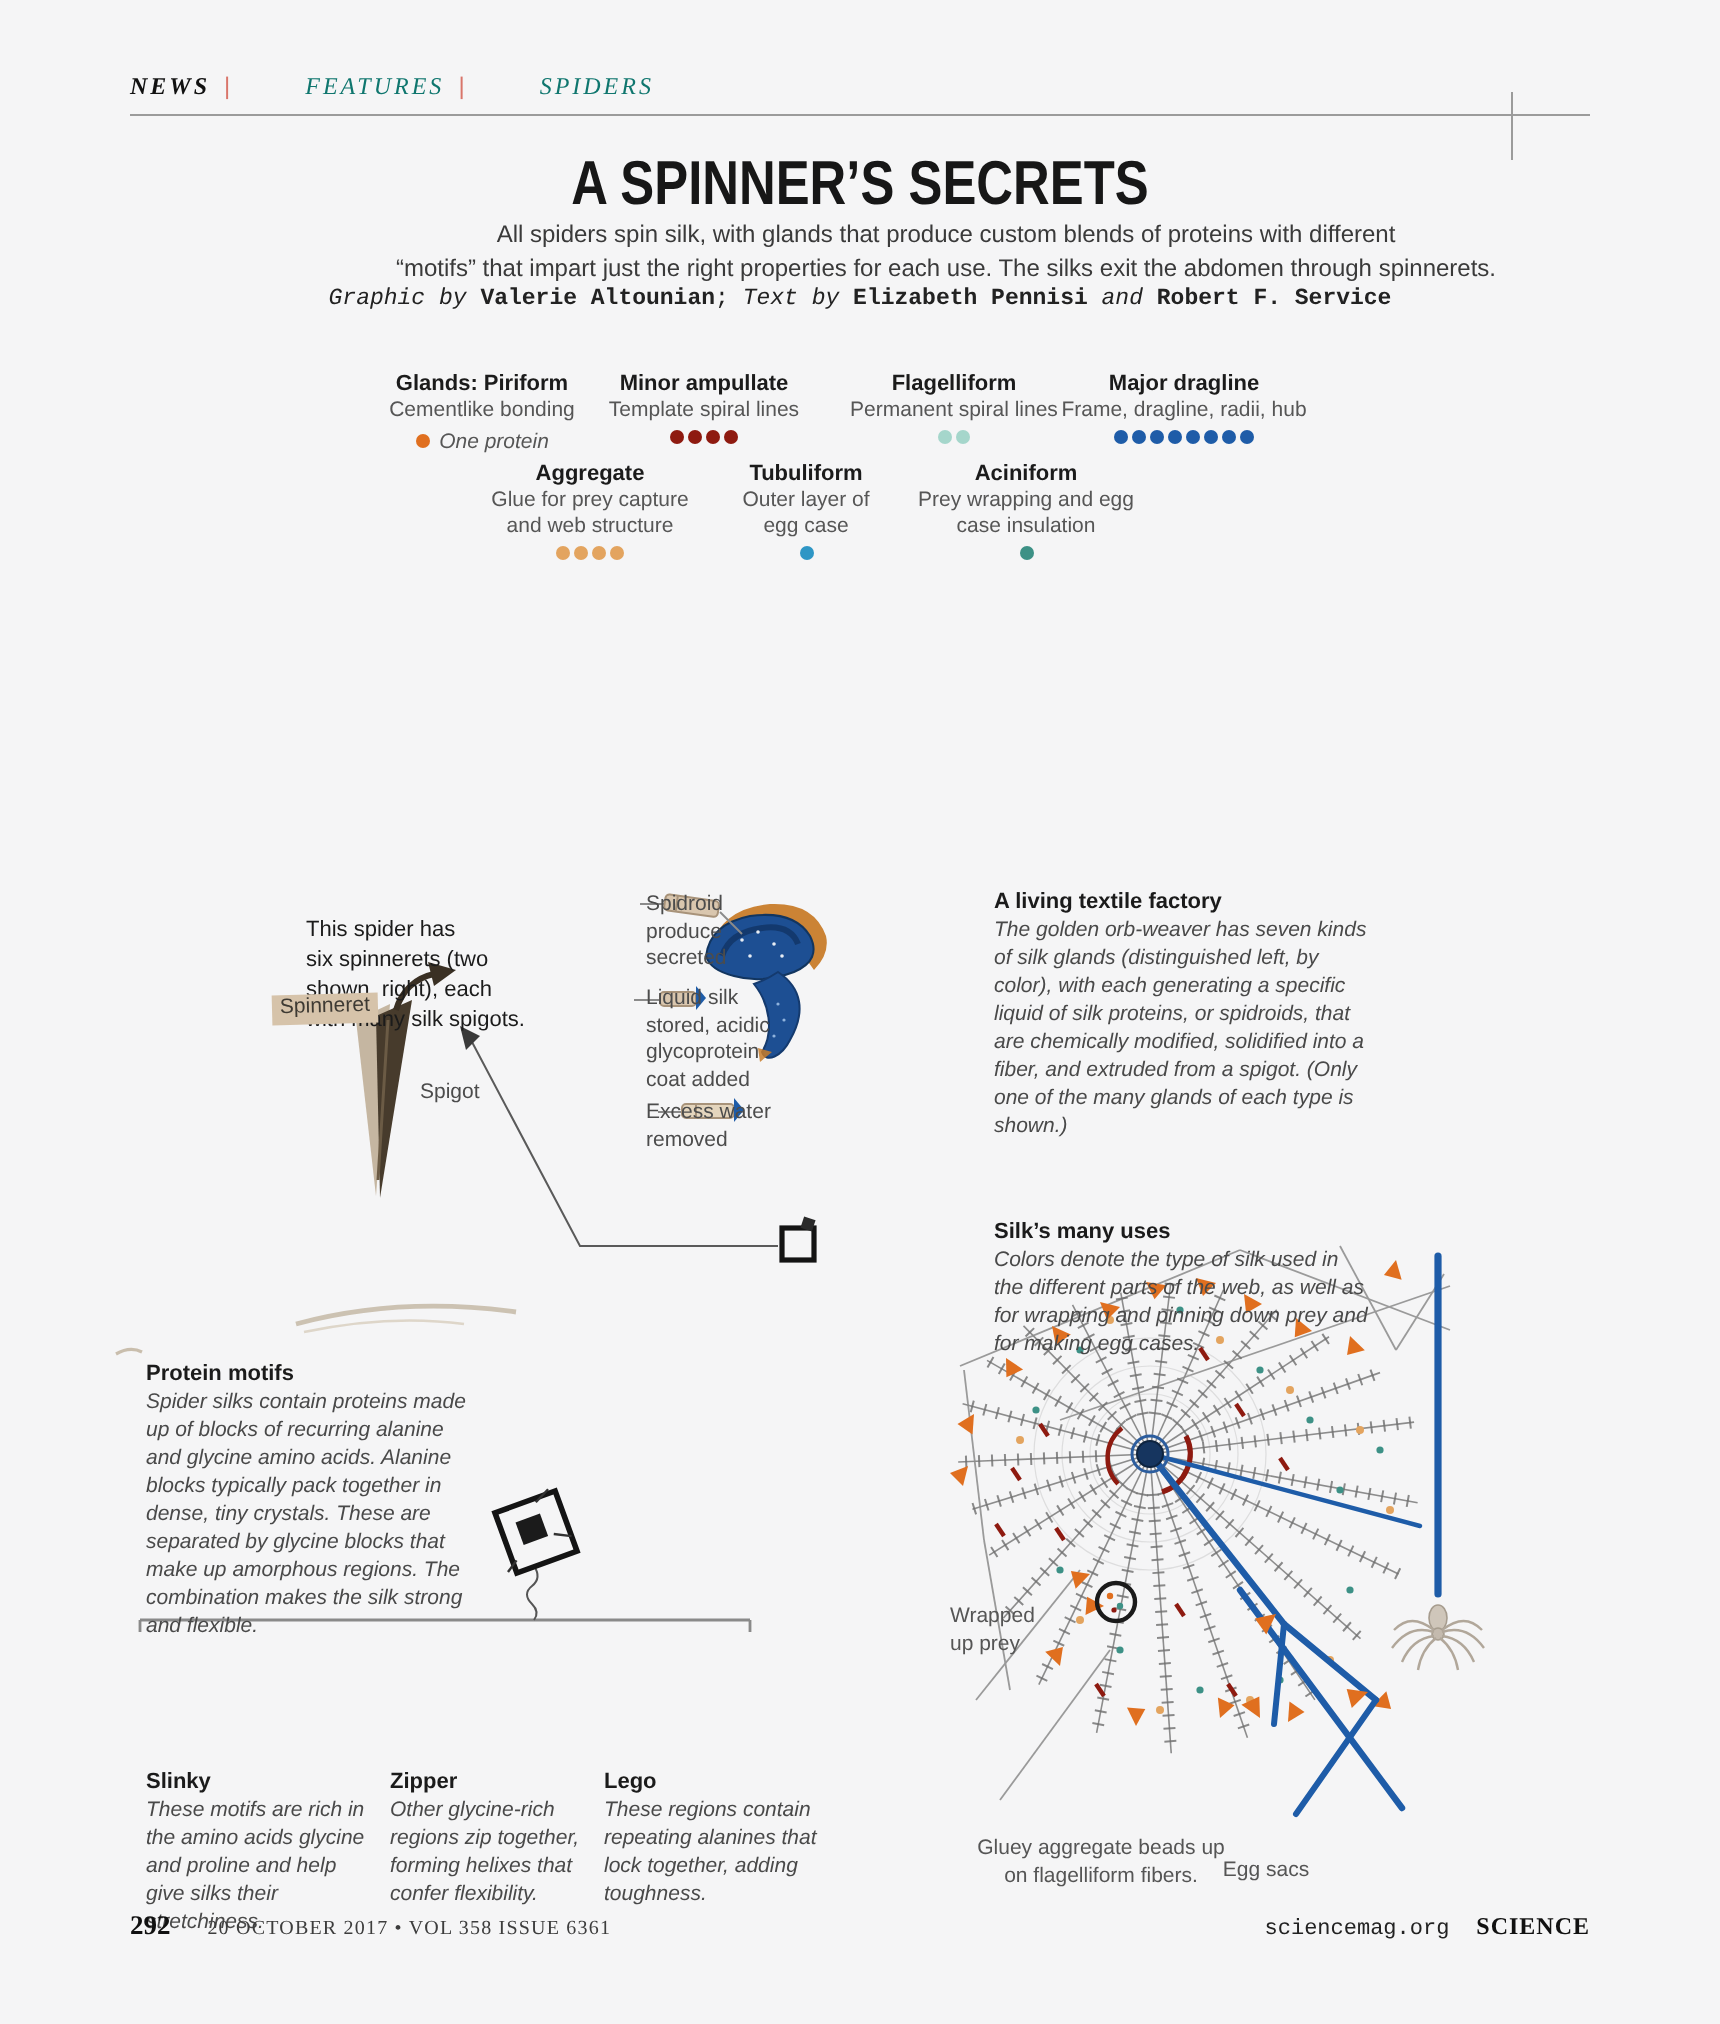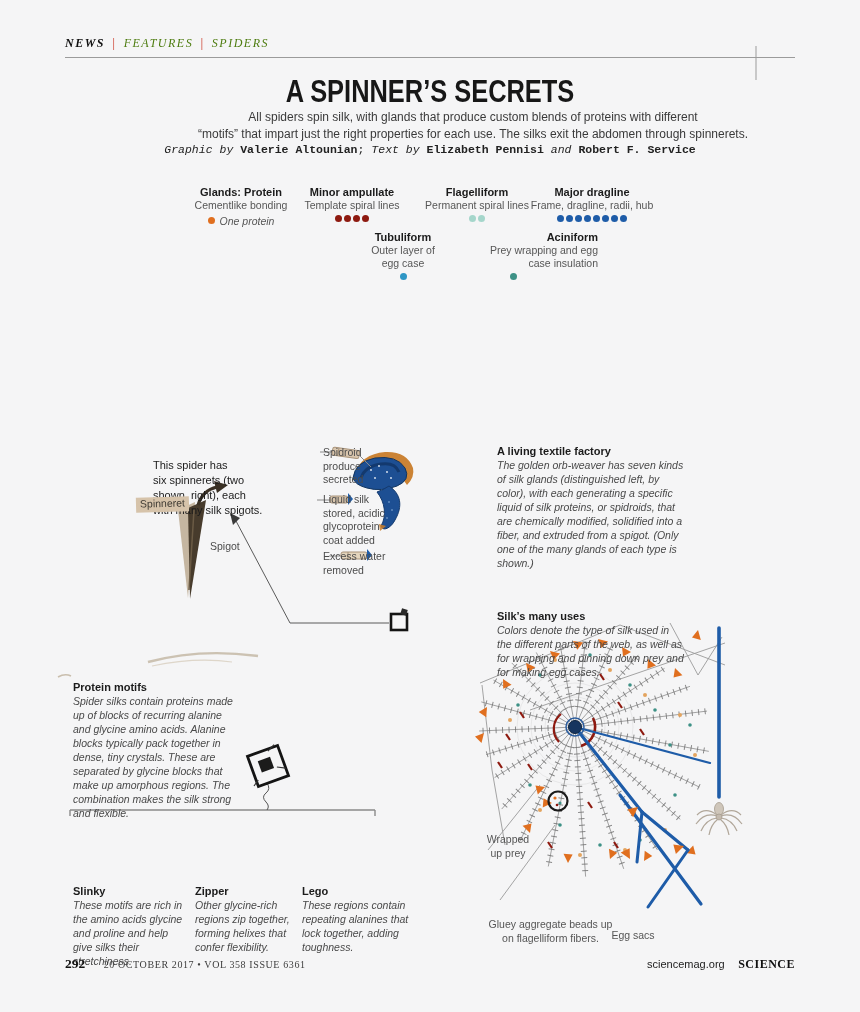--- a/index.html
+++ b/index.html
@@ -4,21 +4,21 @@
 <style>
   html,body{margin:0;padding:0;background:#e9e9ea;}
   #page{position:relative;width:860px;height:1012px;margin:0 auto;background:#f5f5f6;overflow:hidden;
         font-family:"Liberation Sans",sans-serif;}
   .abs{position:absolute;}
   .serif{font-family:Liberation Mono, monospace;}
   .pre{white-space:pre-line;padding-left:43px;}
   
   #kicker{left:65px;top:36px;font-size:12px;letter-spacing:1.5px;color:#222;}
   #kicker .k-news{font-family:"Liberation Serif",serif;font-weight:bold;font-style:italic;color:#111;}
-  #kicker .k-item{font-family:"Liberation Serif",serif;font-style:italic;color:#4d7c0f;}
+  #kicker .k-item{font-family:"Liberation Serif",serif;font-style:italic;color:#0f766e;margin-left:29px;}
   #kicker .k-sep{color:#d9756a;padding:0 7px;font-style:normal;}
   #head-rule{left:65px;top:57px;width:730px;height:1px;background:#9b9b9b;}
   
   #title{left:0;top:74px;width:860px;text-align:center;font-size:31px;font-weight:800;color:#171717;
          letter-spacing:0px;transform:scaleX(.82);}
   #subtitle{left:0;top:109px;width:860px;text-align:center;font-size:12px;line-height:1.45;color:#3a3a3a;}
   #credit{left:0;top:143px;width:860px;text-align:center;font-size:11.5px;color:#222;}
   #credit .it{font-style:italic;}
   #credit .bd{font-weight:bold;}
   
@@ -37,28 +37,28 @@
   #lbl-spinneret span{display:inline-block;background:#d6c3aa;color:#3e3a33;padding:0px 4px 1px 4px;transform:rotate(-1.5deg);}
   #lbl-spigot{left:210px;top:540px;}
   #lbl-spidroid{left:280px;top:446px;}
   #lbl-liquid{left:280px;top:493px;}
   #lbl-excess{left:280px;top:550px;}
   #textile{left:497px;top:445px;width:192px;}
   #silkuses{left:497px;top:610px;width:188px;z-index:3;}
   #proteinmotifs{left:73px;top:681px;width:162px;}
   .motif-col{position:absolute;top:885px;width:114px;}
   #motif-0{left:73px;} #motif-1{left:195px;} #motif-2{left:302px;}
-  #lbl-wrapped{left:432px;top:833px;width:66px;text-align:center;color:#555;}
+  #lbl-wrapped{left:432px;top:802px;width:66px;text-align:left;color:#555;}
   #lbl-gluey{left:435px;top:918px;width:145px;text-align:center;color:#555;}
   #lbl-eggsacs{left:598px;top:929px;width:70px;text-align:center;color:#555;}
   
   #footer{left:65px;top:954px;width:730px;display:flex;justify-content:space-between;align-items:baseline;}
   #footer .pageno{font-family:"Liberation Serif",serif;font-weight:bold;font-size:13.5px;color:#111;margin-right:14px;}
   #footer .issue{font-family:"Liberation Serif",serif;font-size:10px;letter-spacing:.6px;color:#3d3d3d;}
-  #footer .site{font-family:Liberation Sans, sans-serif;font-size:11px;color:#222;margin-right:9px;margin-top:17px;}
+  #footer .site{font-family:Liberation Mono, monospace;font-size:11px;color:#222;margin-right:9px;margin-top:17px;}
   #footer .brand{font-family:"Liberation Serif",serif;font-weight:bold;font-size:12px;letter-spacing:.5px;color:#111;}
   svg{position:absolute;overflow:visible;}
   #web-svg{left:470px;top:615px;}
   #spinneret-svg{left:140px;top:478px;}
   #gland-svg{left:345px;top:450px;}
   #overlay-svg{left:0;top:0;}
   .txt{z-index:2;}
 </style>
 </head>
 <body>
@@ -286,21 +286,21 @@
   <div class="abs" id="head-rule"></div>
 
   <div class="abs txt" id="title">A SPINNER’S SECRETS</div>
   <div class="abs txt pre" id="subtitle">All spiders spin silk, with glands that produce custom blends of proteins with different
 “motifs” that impart just the right properties for each use. The silks exit the abdomen through spinnerets.</div>
   <div class="abs txt serif" id="credit">
     <span class="it">Graphic by </span><span class="bd">Valerie Altounian</span><span>; </span><span class="it">Text by </span><span class="bd">Elizabeth Pennisi</span><span class="it"> and </span><span class="bd">Robert F. Service</span>
   </div>
 
   <div class="legend-item txt" style="left:156px;top:186px;">
-    <div class="legend-name">Glands: Protein</div>
+    <div class="legend-name">Glands: Piriform</div>
     <div class="legend-desc">Cementlike bonding</div>
     <div class="dots">
         <span class="dot" style="background: rgb(224, 111, 31);"></span>
         <span class="dot-note">One protein</span>
       </div>
   </div>
   <div class="legend-item txt" style="left:267px;top:186px;">
     <div class="legend-name">Minor ampullate</div>
     <div class="legend-desc">Template spiral lines</div>
     <div class="dots">
@@ -325,29 +325,40 @@
         <span class="dot" style="background: rgb(30, 92, 168);"></span>
         <span class="dot" style="background: rgb(30, 92, 168);"></span>
         <span class="dot" style="background: rgb(30, 92, 168);"></span>
         <span class="dot" style="background: rgb(30, 92, 168);"></span>
         <span class="dot" style="background: rgb(30, 92, 168);"></span>
         <span class="dot" style="background: rgb(30, 92, 168);"></span>
         <span class="dot" style="background: rgb(30, 92, 168);"></span>
         <span class="dot" style="background: rgb(30, 92, 168);"></span>
       </div>
   </div>
+  <div class="legend-item txt" style="left:210px;top:231px;">
+    <div class="legend-name">Aggregate</div>
+    <div class="legend-desc">Glue for prey capture
+and web structure</div>
+    <div class="dots">
+        <span class="dot" style="background: rgb(227, 164, 95);"></span>
+        <span class="dot" style="background: rgb(227, 164, 95);"></span>
+        <span class="dot" style="background: rgb(227, 164, 95);"></span>
+        <span class="dot" style="background: rgb(227, 164, 95);"></span>
+      </div>
+  </div>
   <div class="legend-item txt" style="left:318px;top:231px;">
     <div class="legend-name">Tubuliform</div>
     <div class="legend-desc">Outer layer of
 egg case</div>
     <div class="dots">
         <span class="dot" style="background: rgb(46, 150, 197);"></span>
       </div>
   </div>
-  <div class="legend-item txt" style="left:428px;top:231px;text-align:right;">
+  <div class="legend-item txt" style="left:428px;top:231px;">
     <div class="legend-name">Aciniform</div>
     <div class="legend-desc">Prey wrapping and egg
 case insulation</div>
     <div class="dots">
         <span class="dot" style="background: rgb(61, 145, 134);"></span>
       </div>
   </div>
 
   <div class="abs txt pre" id="spider-note">This spider has
 six spinnerets (two

